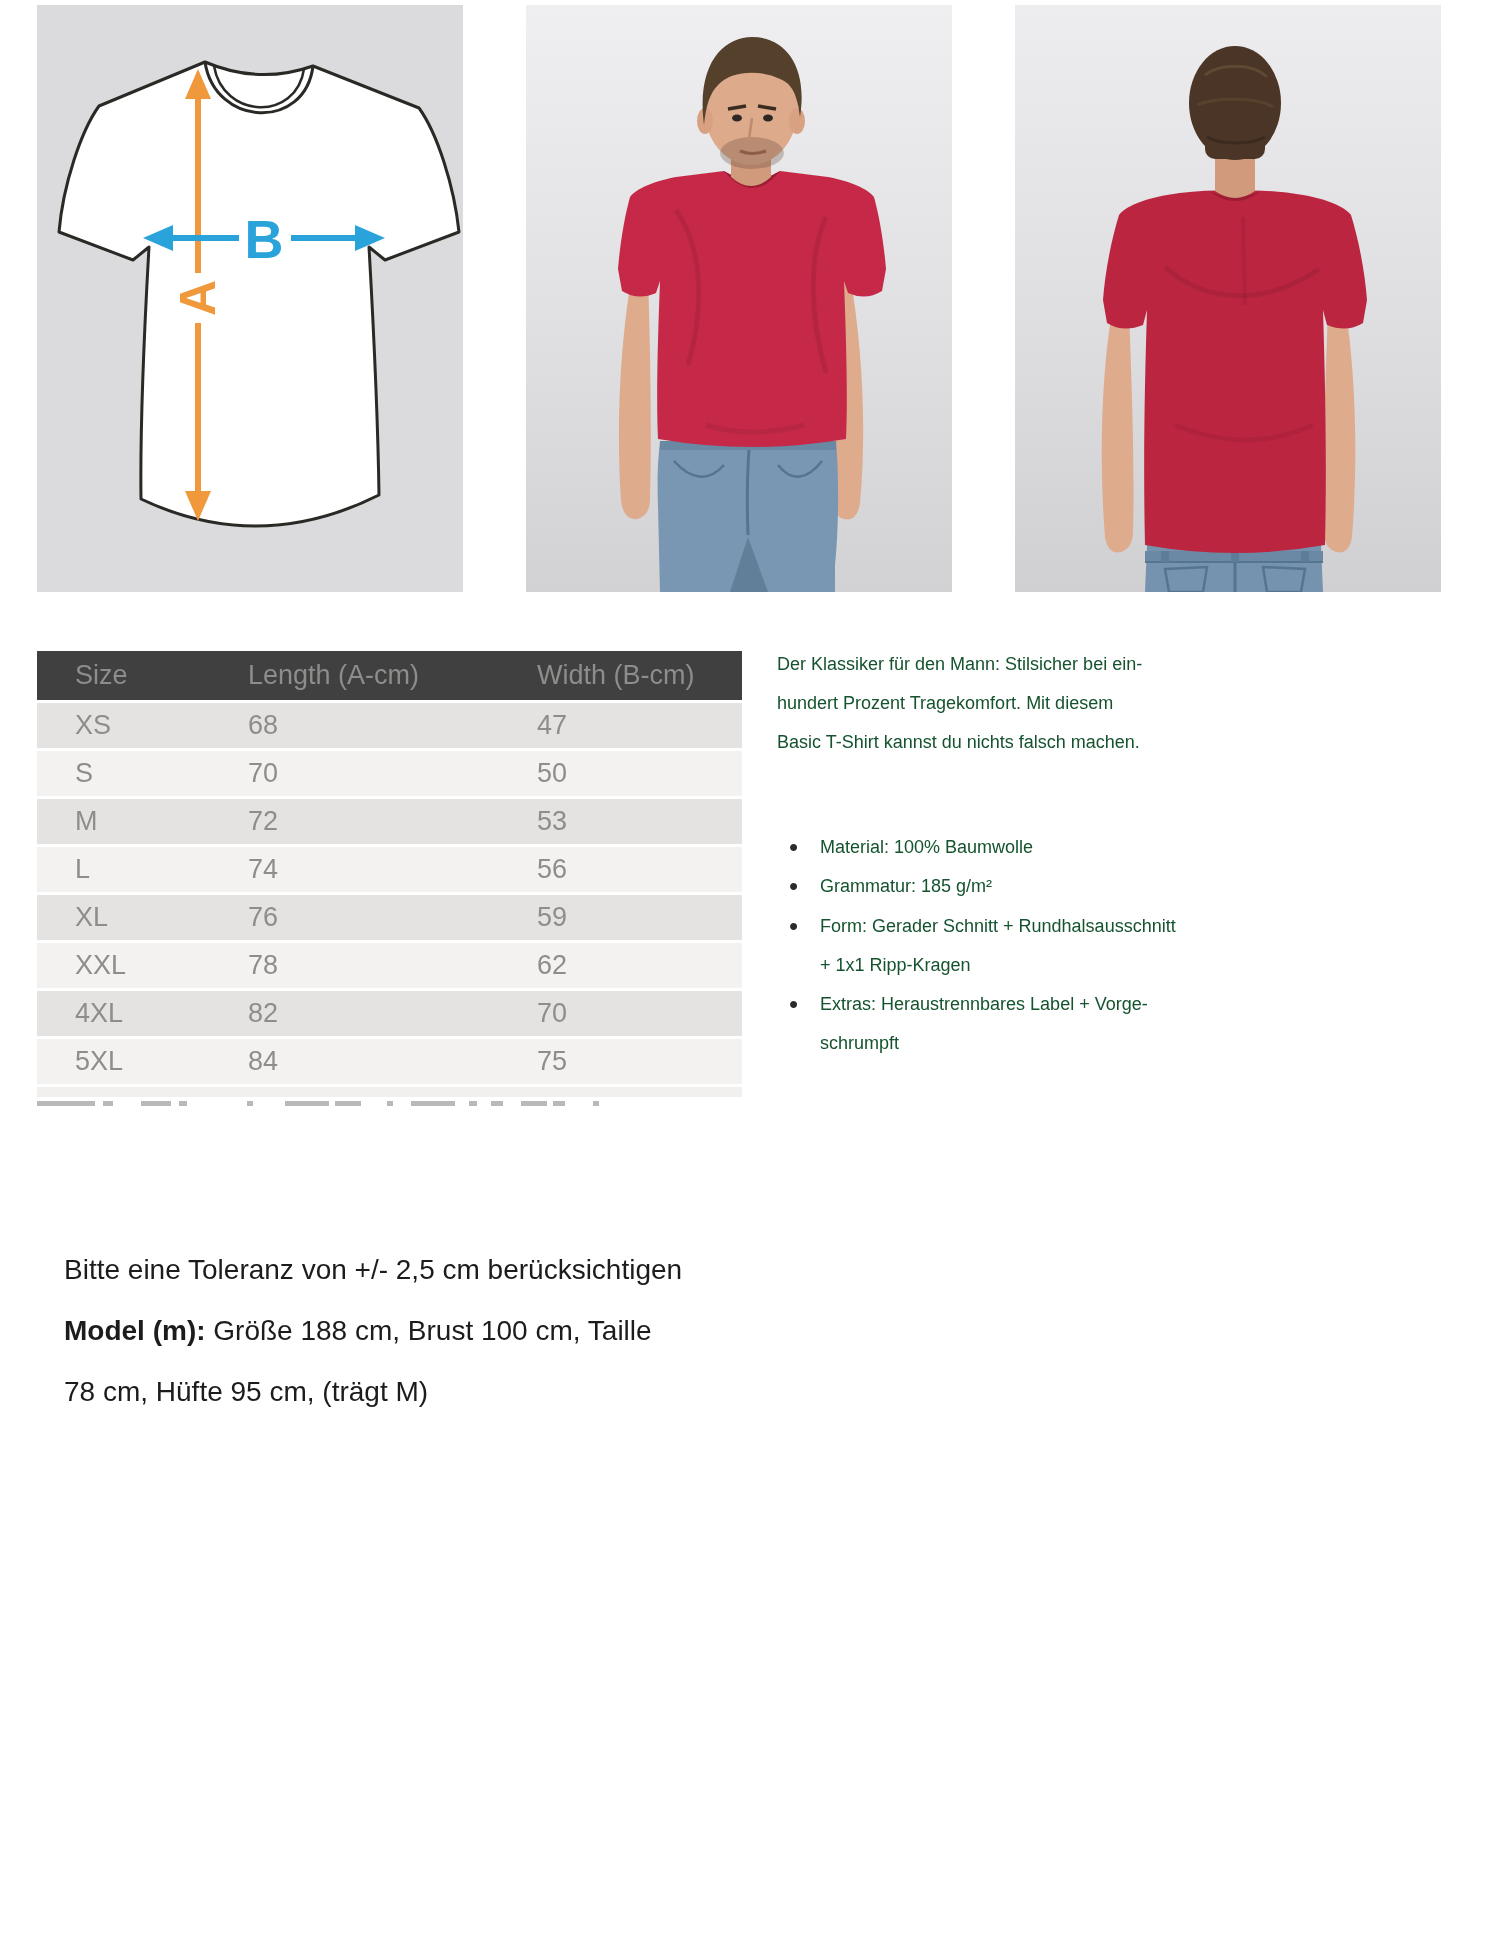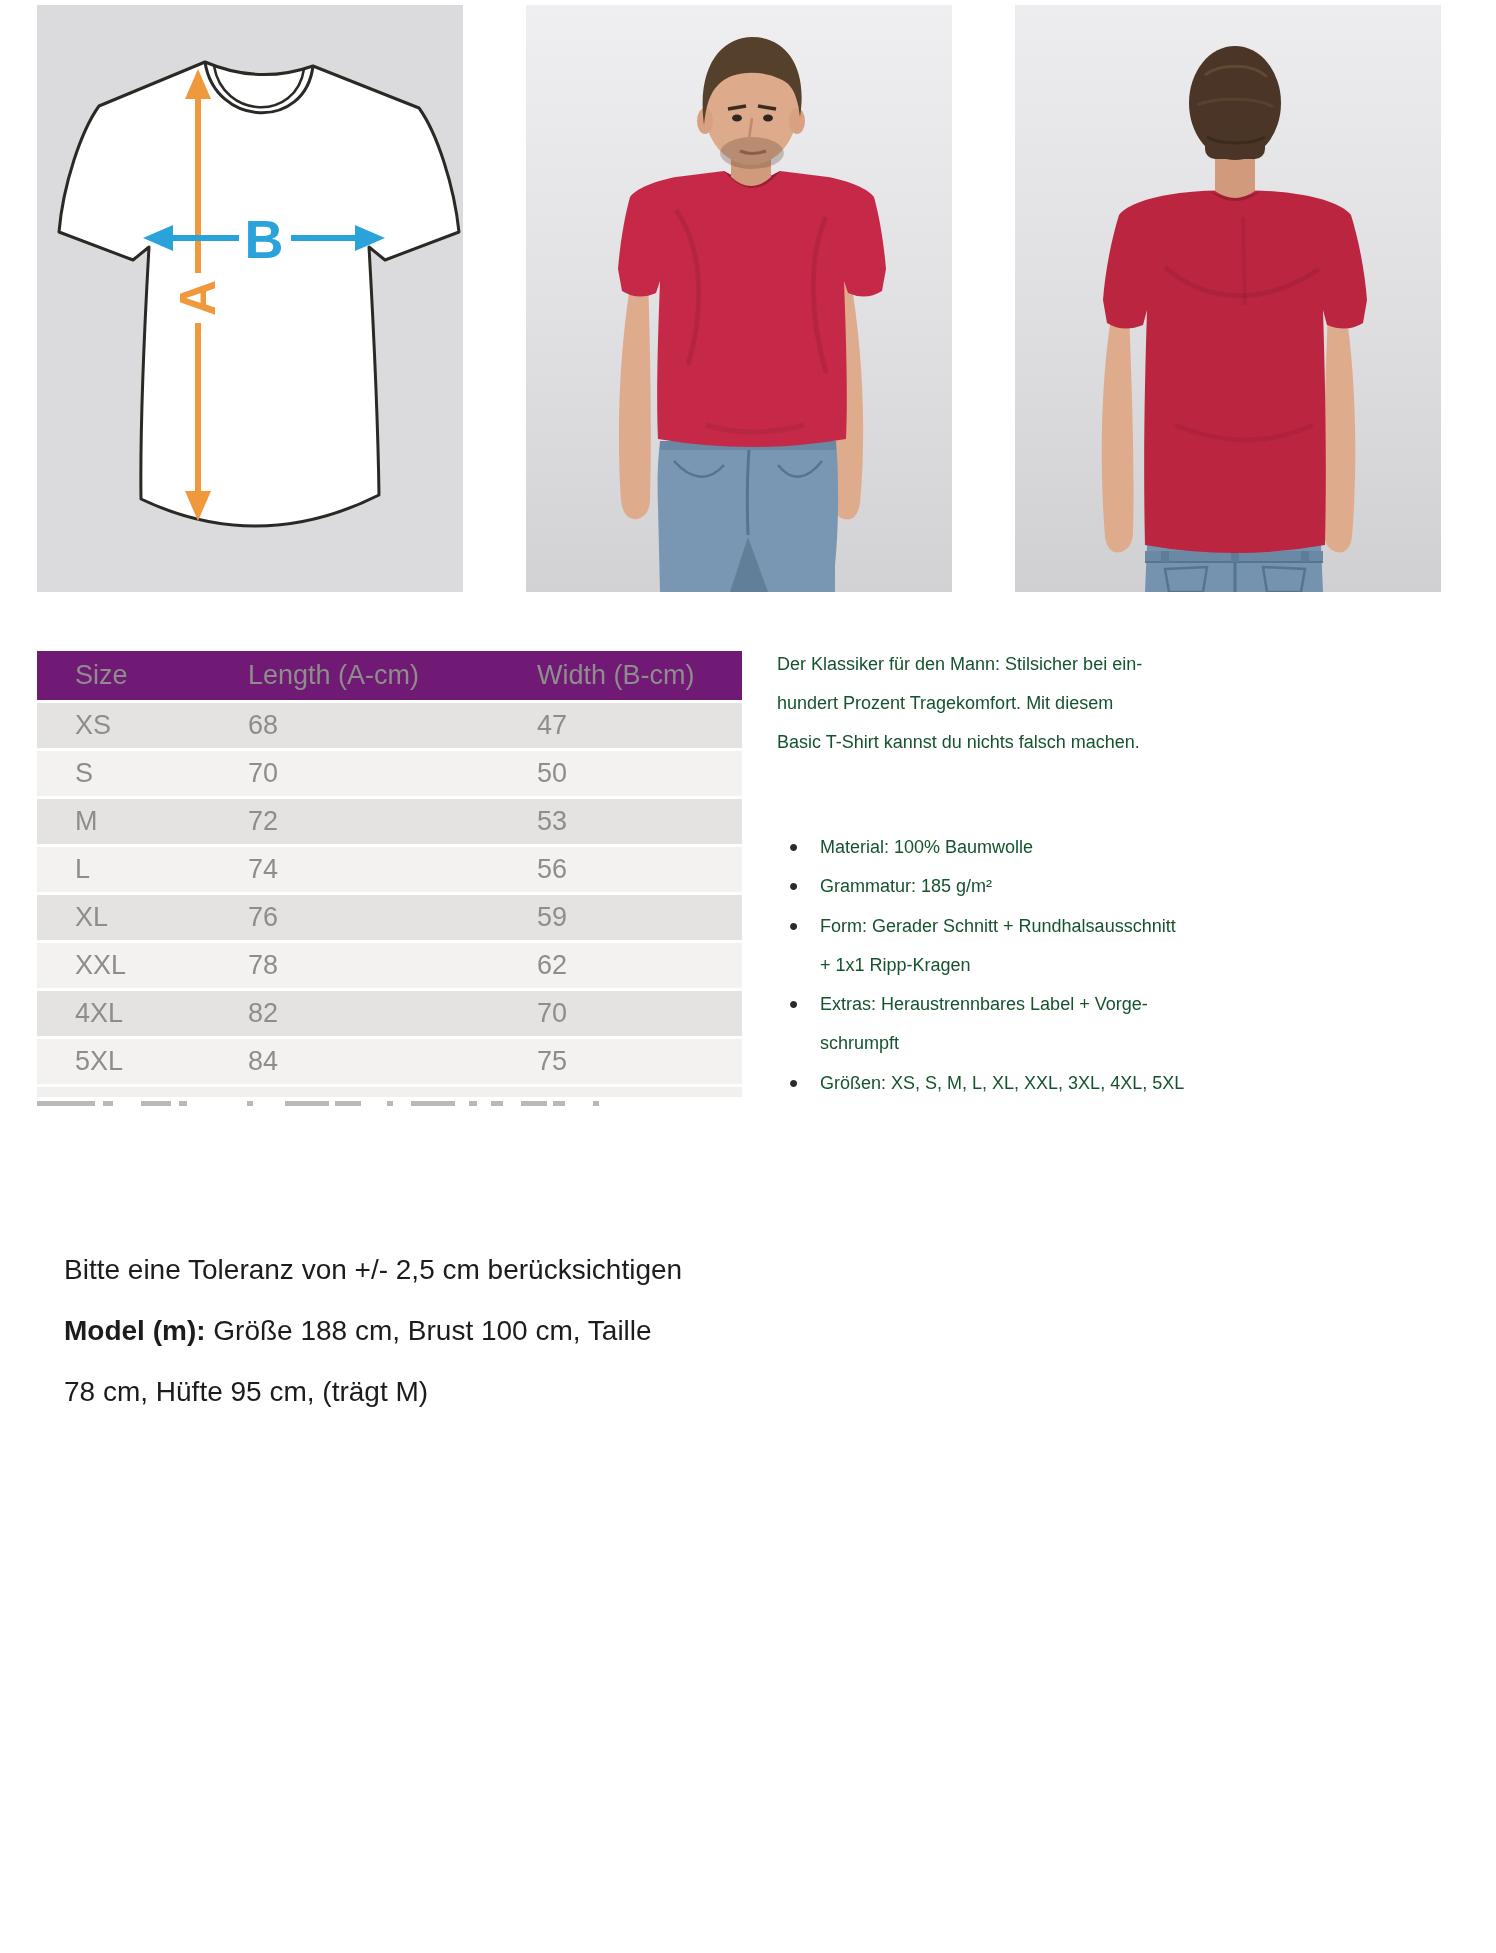--- a/index.html
+++ b/index.html
@@ -16,21 +16,21 @@
   .panel svg { display:block; width:100%; height:100%; }
   .svg-label { font-family:"Liberation Sans","DejaVu Sans",sans-serif; font-weight:bold; }
 
   
   .size-table-wrap { position:absolute; left:37px; top:651px; width:705px; }
   table.size-table { width:100%; border-collapse:separate; border-spacing:0; }
   .size-table th, .size-table td {
     font-size:27px; font-weight:400; color:#8f8d8b; text-align:left;
     border-bottom:3px solid #ffffff; vertical-align:middle;
   }
-  .size-table th { background:#701a75; height:52px; }
+  .size-table th { background:#404040; height:52px; }
   .size-table td { height:48px; }
   .size-table .c1 { width:211px; padding-left:38px; }
   .size-table .c2 { width:289px; }
   .size-table .c3 { width:205px; }
   .size-table tbody tr:nth-child(odd)  td { background:#e5e3e1; }
   .size-table tbody tr:nth-child(even) td { background:#f4f2f0; }
   .cut-band { height:10px; background:#f2f0ee; }
   .artifact-row { position:relative; height:10px; margin-top:4px; }
   .artifact-row .dash { position:absolute; top:0; height:5px; background:#bbb9b7; }
 
@@ -294,24 +294,20 @@
         <span class="bline"></span>
       </li>
       <li>
         <span class="bline">Form: Gerader Schnitt + Rundhalsausschnitt</span>
         <span class="bline">+ 1x1 Ripp-Kragen</span>
       </li>
       <li>
         <span class="bline">Extras: Heraustrennbares Label + Vorge-</span>
         <span class="bline">schrumpft</span>
       </li>
-      <li>
-        <span class="bline">Größen: XS, S, M, L, XL, XXL, 3XL, 4XL, 5XL</span>
-        <span class="bline"></span>
-      </li>
     </ul>
   </div>
 
   <div class="notes">
     <p>Bitte eine Toleranz von +/- 2,5 cm berücksichtigen</p>
     <p><strong>Model (m):</strong> <span>Größe 188 cm, Brust 100 cm, Taille</span></p>
     <p>78 cm, Hüfte 95 cm, (trägt M)</p>
   </div>
 
 </div>

